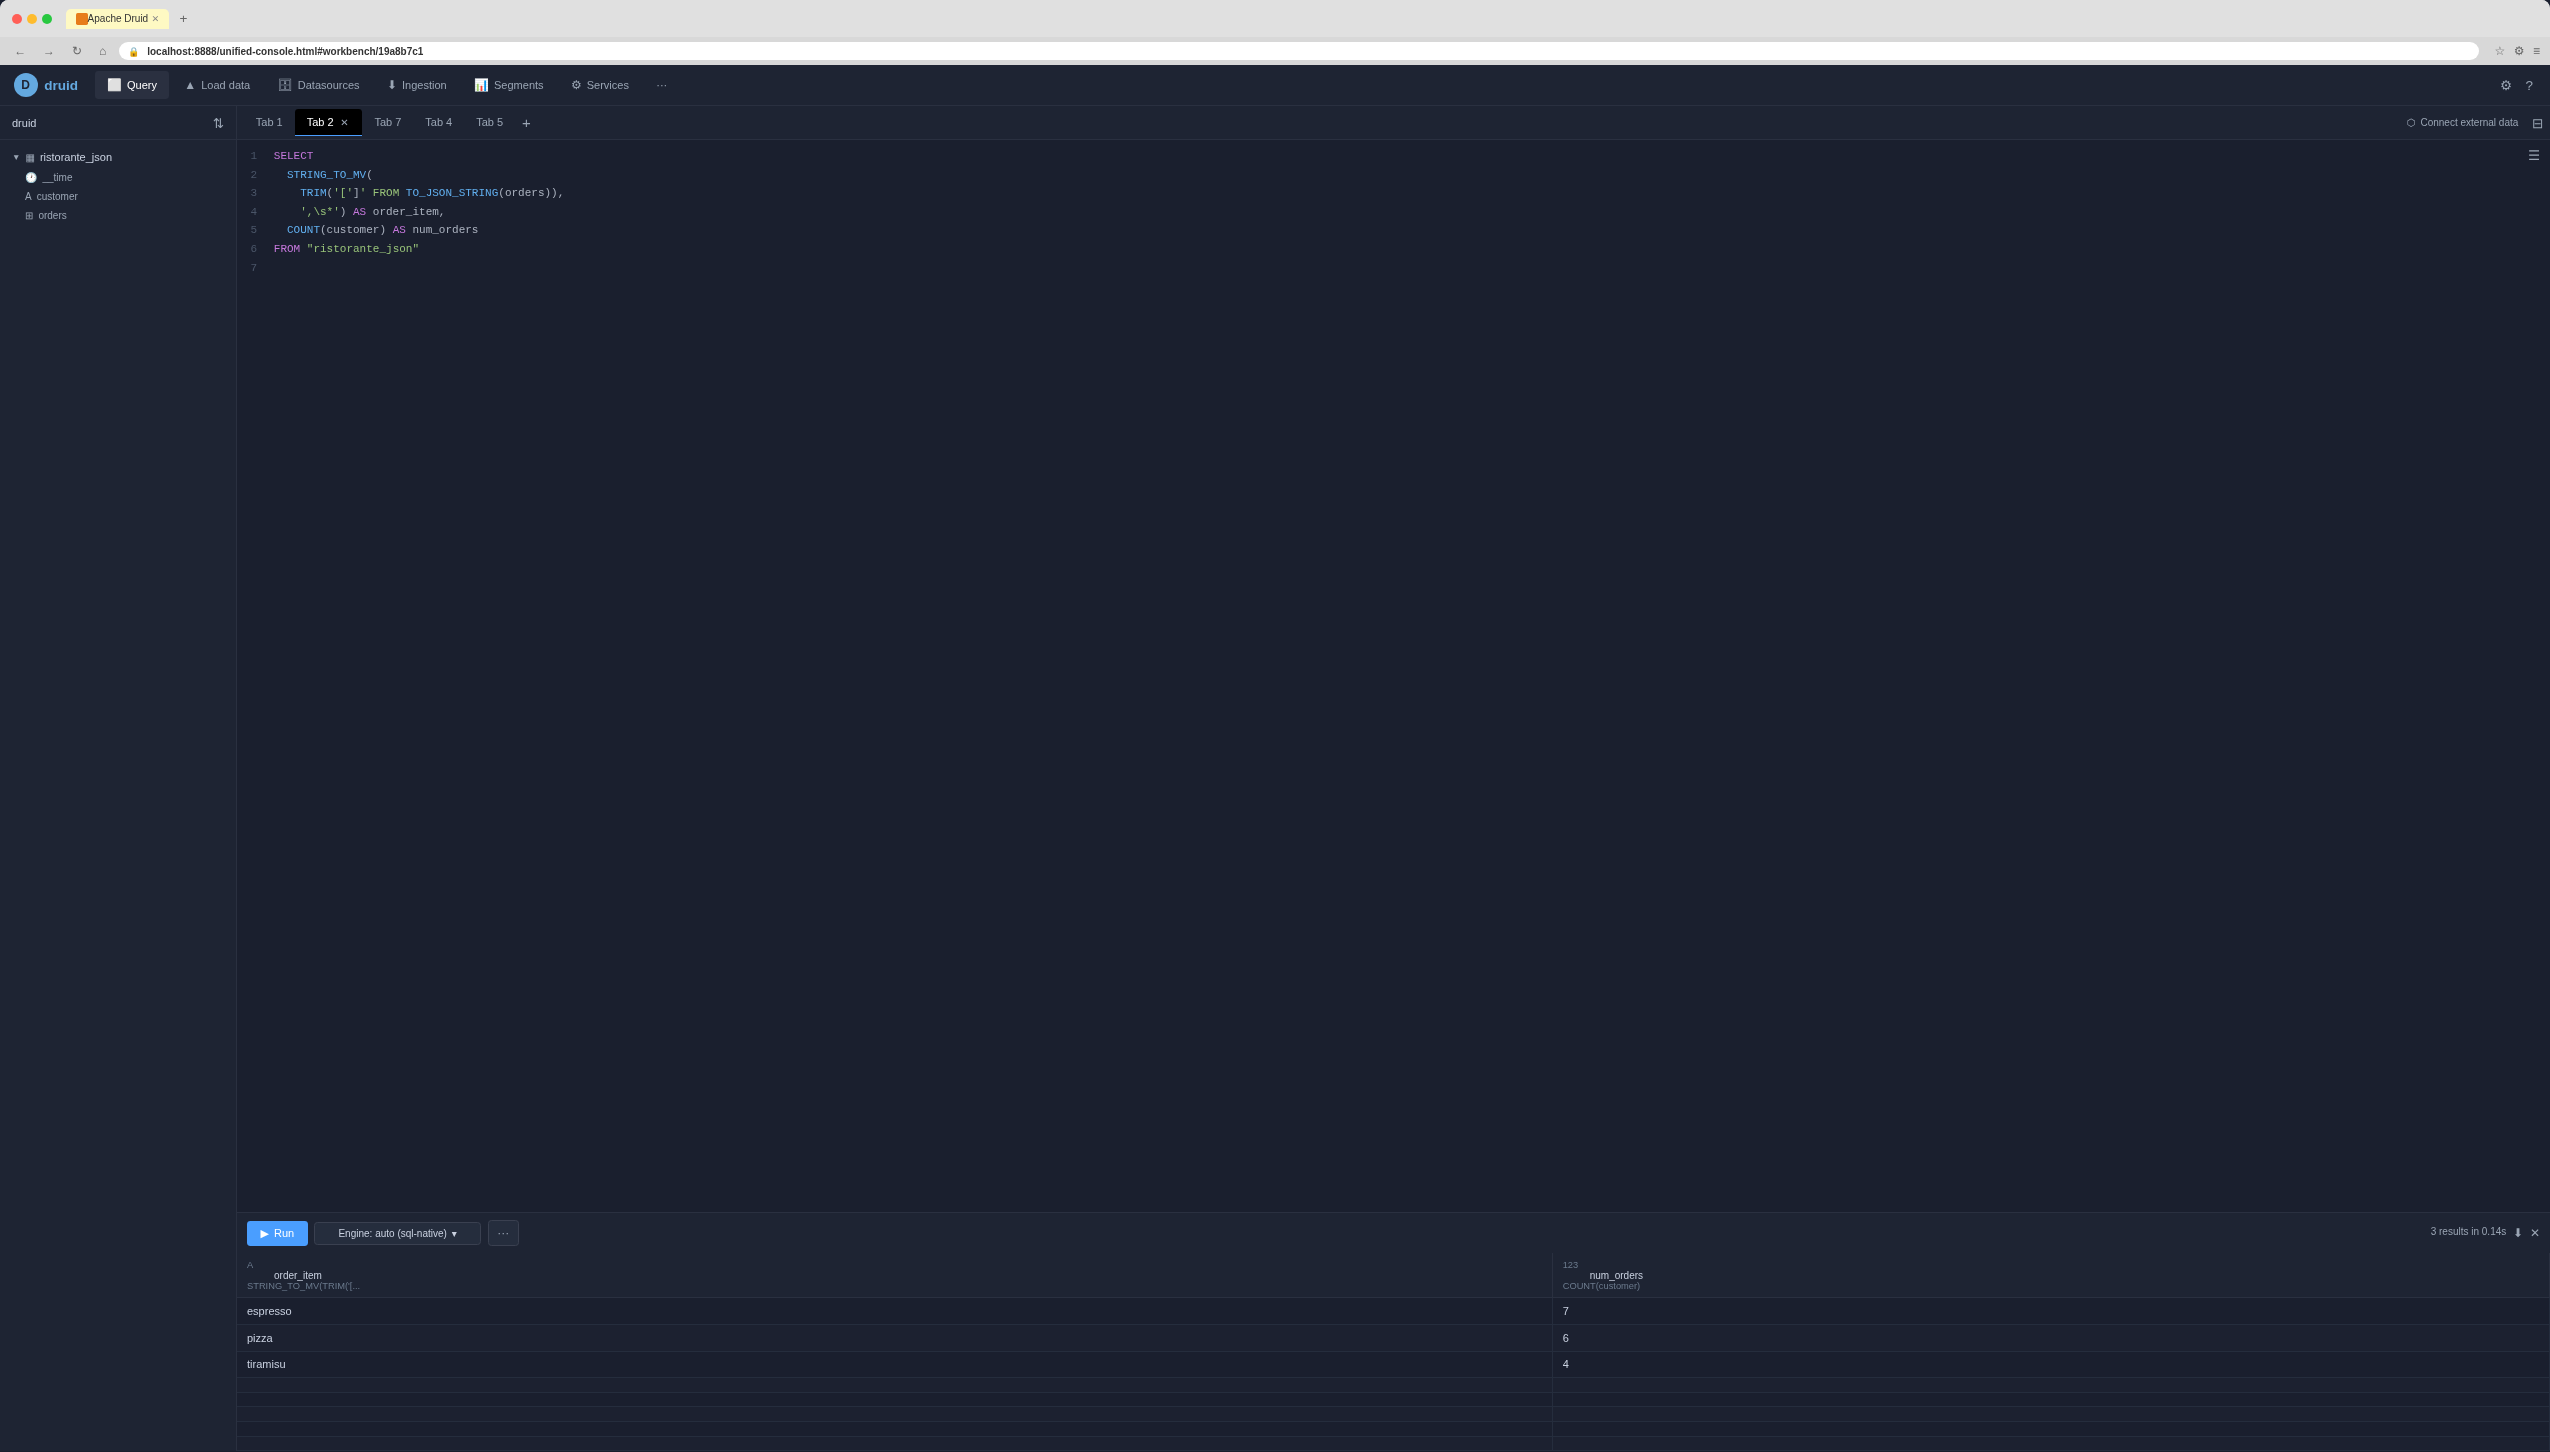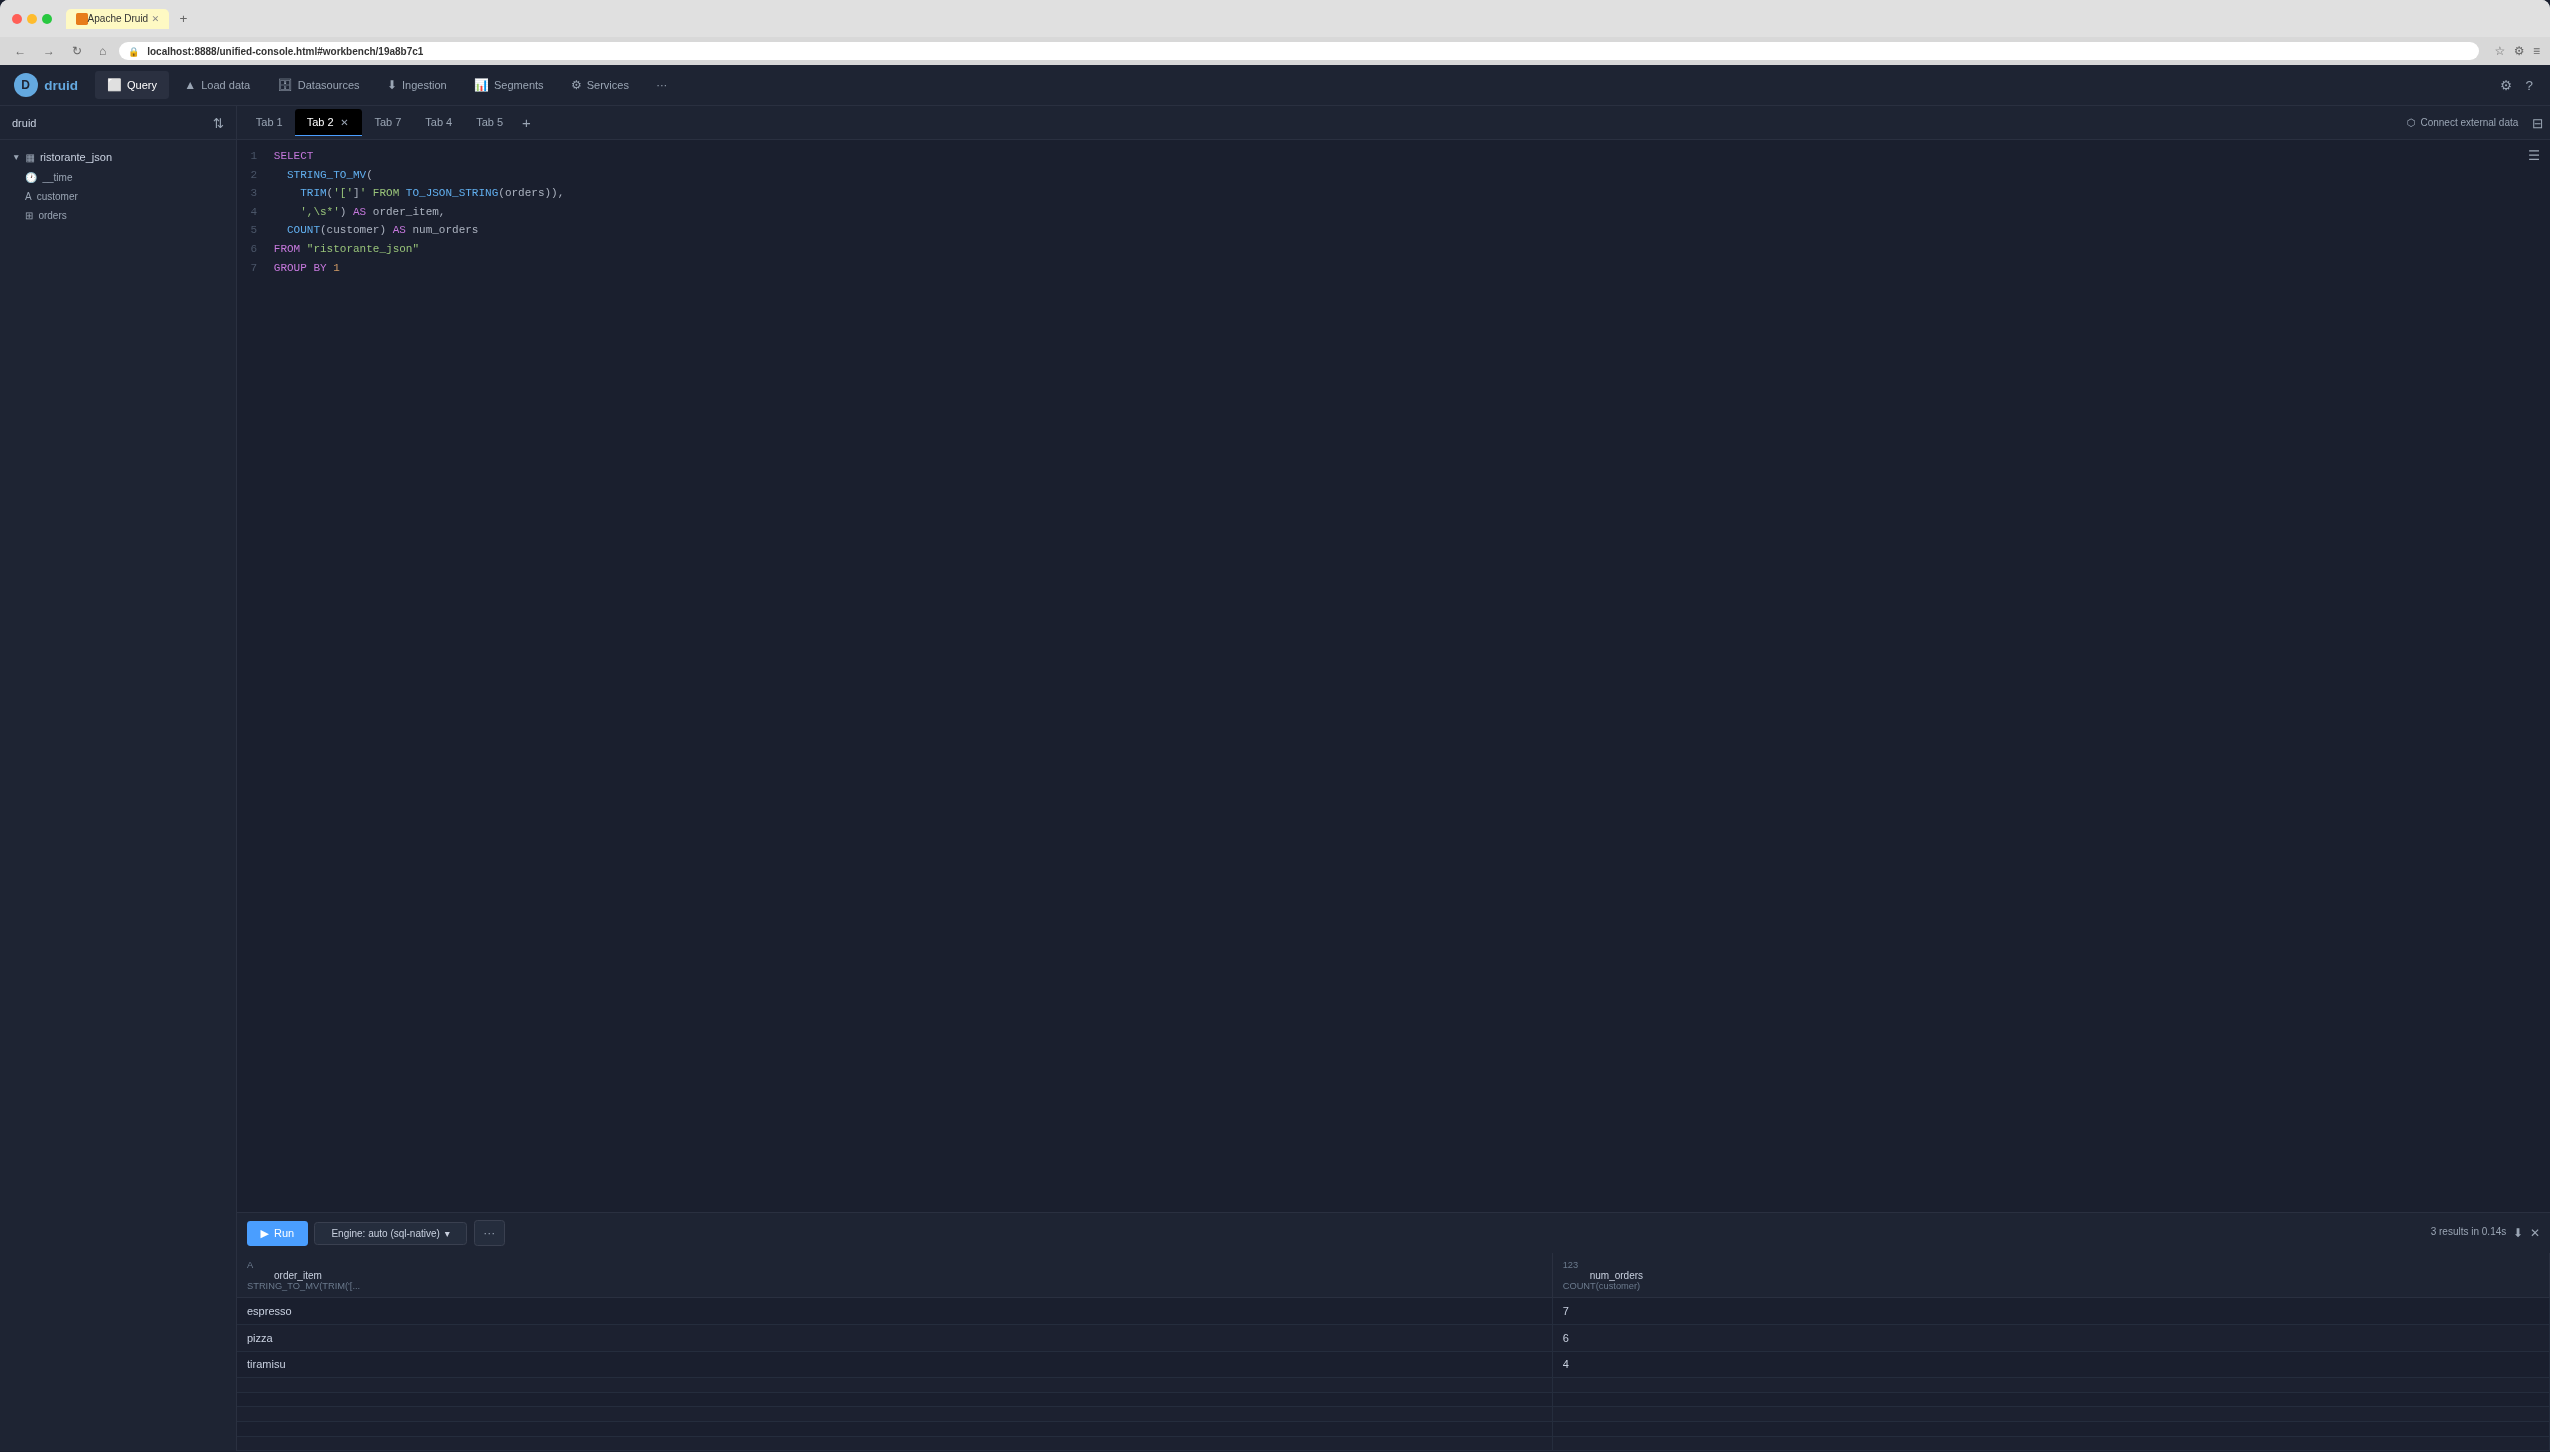--- a/index.html
+++ b/index.html
@@ -180,21 +180,21 @@
     }
     .run-btn {
       display: flex; align-items: center; gap: 5px;
       background: #4a9eff; color: #fff; border: none;
       border-radius: 3.4px; padding: 6px 13.5px;
       cursor: pointer; font-size: 11px; font-weight: 500;
     }
     .engine-selector {
       display: flex; align-items: flex-end; gap: 5px;
       background: #252d3d; border: 0.8px solid #3a4050;
-      border-radius: 3.4px; padding: 5px 16px;
+      border-radius: 3.4px; padding: 5px 23px;
       color: #c9d1e0; font-size: 10px; cursor: pointer;
     }
     .more-btn { background: #252d3d; border: 0.8px solid #3a4050; border-radius: 3.4px; color: #9aa5b4; cursor: pointer; padding: 5px 8.5px; font-size: 12px; }
     .results-info { margin-left: auto; color: #9aa5b4; font-size: 10px; display: flex; align-items: flex-start; gap: 6.8px; }
     .result-action-btn { background: none; border: none; color: #9aa5b4; cursor: pointer; font-size: 12px; }
 
     
     .results-table { flex: 1; overflow-y: auto; background: #1a1f2e; }
     table { width: 100%; border-collapse: collapse; }
     thead tr { background: #1e2433; border-bottom: 0.8px solid #2a3040; }
@@ -356,21 +356,20 @@
             <div>6</div>
             <div>7</div>
           </div>
           <div class="code-content">
             <div class="code-line"><span class="kw">SELECT</span></div>
             <div class="code-line">  <span class="fn">STRING_TO_MV</span><span class="plain">(</span></div>
             <div class="code-line">    <span class="fn">TRIM</span><span class="plain">(</span><span class="str">'['</span><span class="plain">]</span><span class="str">' FROM </span><span class="fn">TO_JSON_STRING</span><span class="plain">(orders)),</span></div>
             <div class="code-line">    <span class="str">',\s*'</span><span class="plain">) </span><span class="kw">AS</span><span class="plain"> order_item,</span></div>
             <div class="code-line">  <span class="fn">COUNT</span><span class="plain">(customer) </span><span class="kw">AS</span><span class="plain"> num_orders</span></div>
             <div class="code-line"><span class="kw">FROM</span> <span class="str">"ristorante_json"</span></div>
-            <div class="code-line"><span class="kw">GROUP BY</span> <span class="num">1</span></div>
           </div>
         </div>
         <button class="menu-btn">☰</button>
       </div>
 
       <div class="bottom-panel">
         <div class="query-toolbar">
           <button class="run-btn">
             <span>▶</span>
             <span>Run</span>

